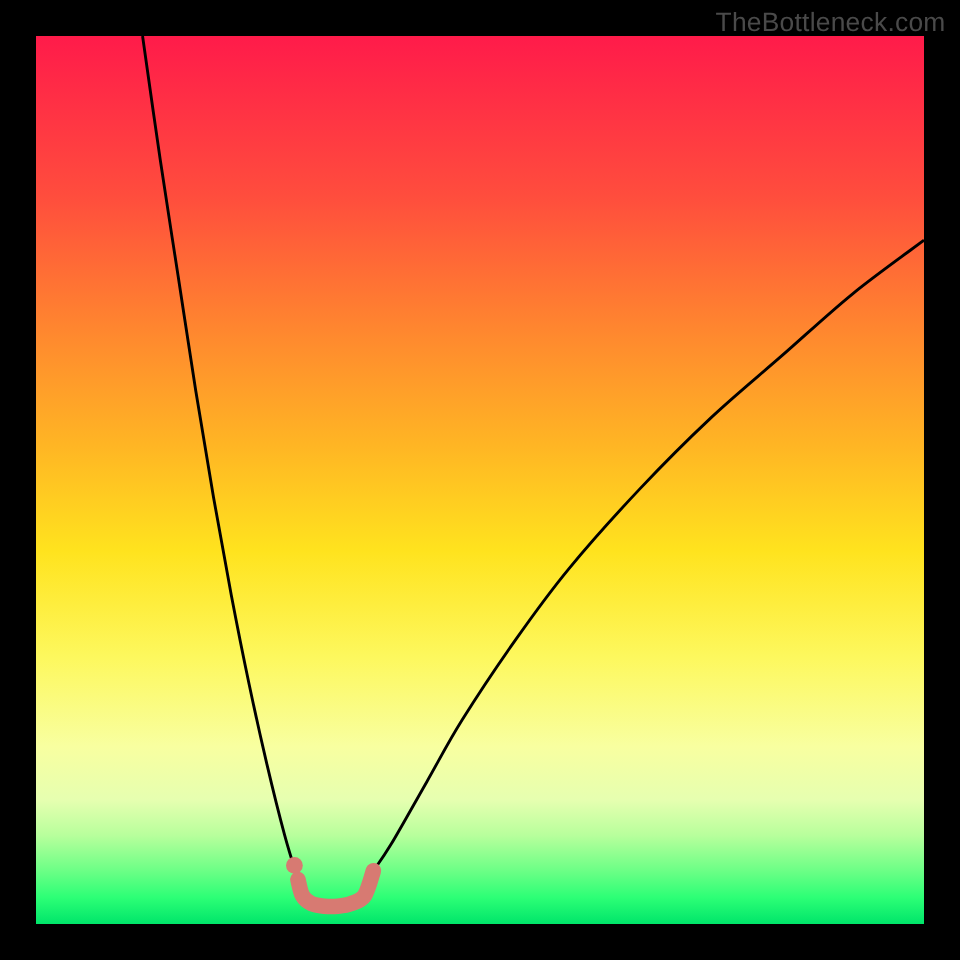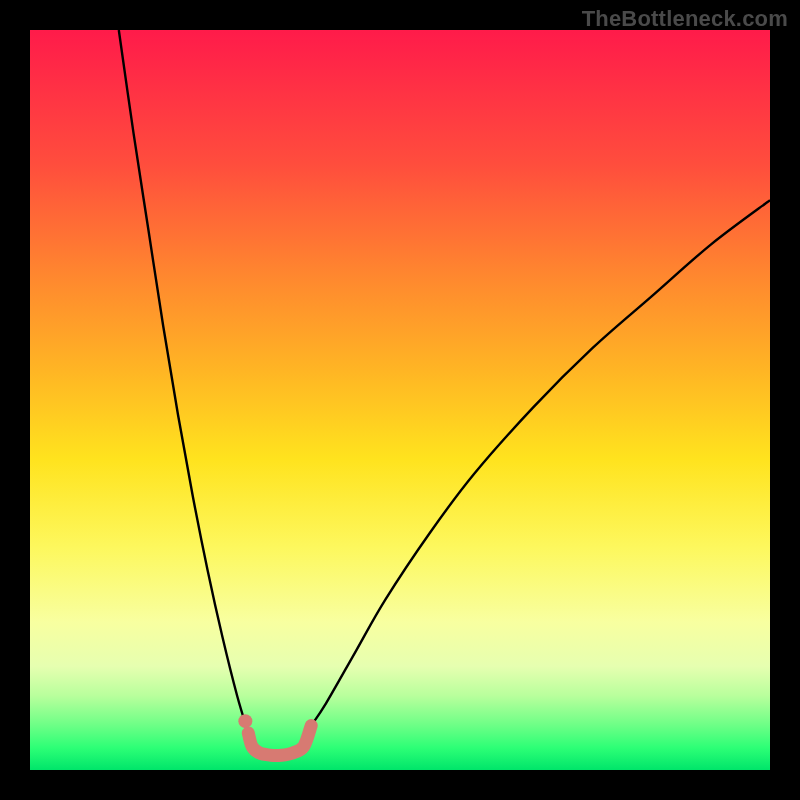--- a/index.html
+++ b/index.html
@@ -32,21 +32,21 @@
       #2dff76 97%,
       #00e56a 100%
     );
   }
   .watermark {
     position: absolute;
     top: 6px;
     right: 12px;
     color: #4a4a4a;
     font-size: 22px;
-    font-weight: 700;
+    font-weight: 400;
     letter-spacing: 0.2px;
     z-index: 20;
   }
   svg.plot {
     position: absolute;
     left: 30px;
     top: 30px;
     width: 740px;
     height: 740px;
     z-index: 10;

